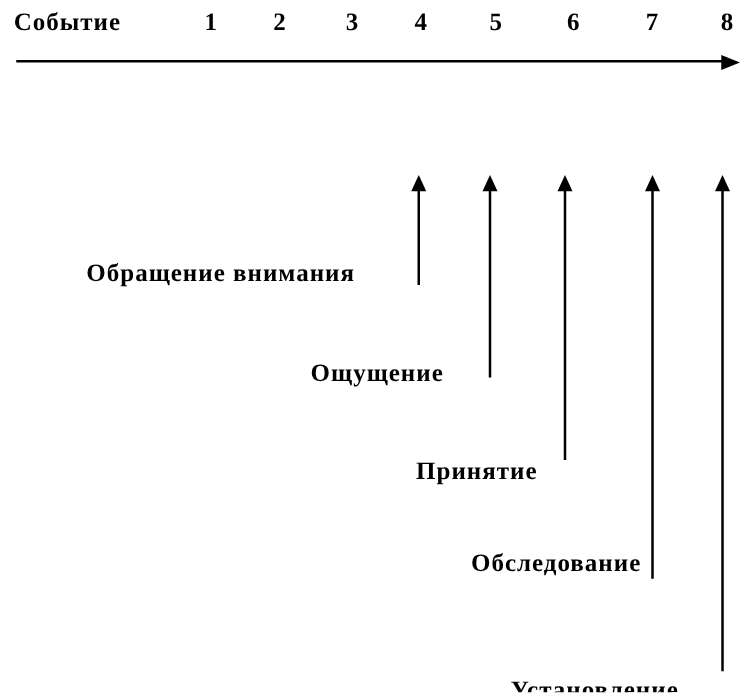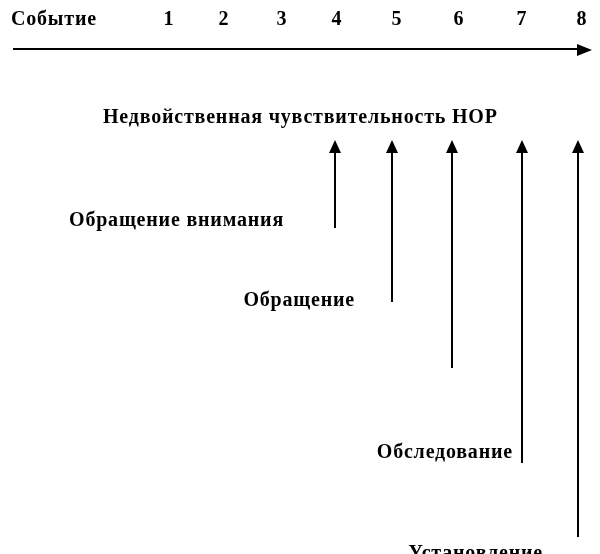--- a/index.html
+++ b/index.html
@@ -65,21 +65,20 @@
   <div class="txt num" style="left:372px; top:8px;">5</div>
   <div class="txt num" style="left:434px; top:8px;">6</div>
   <div class="txt num" style="left:497px; top:8px;">7</div>
   <div class="txt num" style="left:557px; top:8px;">8</div>
 
   <div>
     <div class="hline" style="left:13px; top:48px; width:565px;"></div>
     <div class="head-right" style="left:577px; top:44px;"></div>
   </div>
 
-  <div class="txt" style="left:103px; top:106px;">Недвойственная чувствительность НОР</div>
 
   <div>
     <div class="head-up" style="left:329px; top:140px;"></div>
     <div class="vline" style="left:334px; top:151px; height:77px;"></div>
   </div>
   <div>
     <div class="head-up" style="left:386px; top:140px;"></div>
     <div class="vline" style="left:391px; top:151px; height:151px;"></div>
   </div>
   <div>
@@ -89,17 +88,18 @@
   <div>
     <div class="head-up" style="left:516px; top:140px;"></div>
     <div class="vline" style="left:521px; top:151px; height:312px;"></div>
   </div>
   <div>
     <div class="head-up" style="left:572px; top:140px;"></div>
     <div class="vline" style="left:577px; top:151px; height:386px;"></div>
   </div>
 
   <div class="txt stage-label" style="right:316px; top:209px;">Обращение внимания</div>
-  <div class="txt stage-label" style="right:245px; top:289px;">Обращение</div>
+  <div class="txt stage-label" style="right:245px; top:289px;">Ощущение</div>
+  <div class="txt stage-label" style="right:170px; top:367px;">Принятие</div>
   <div class="txt stage-label" style="right:87px; top:441px;">Обследование</div>
   <div class="txt stage-label" style="right:57px; top:542px;">Установление</div>
 
 </div>
 
 </body></html>

